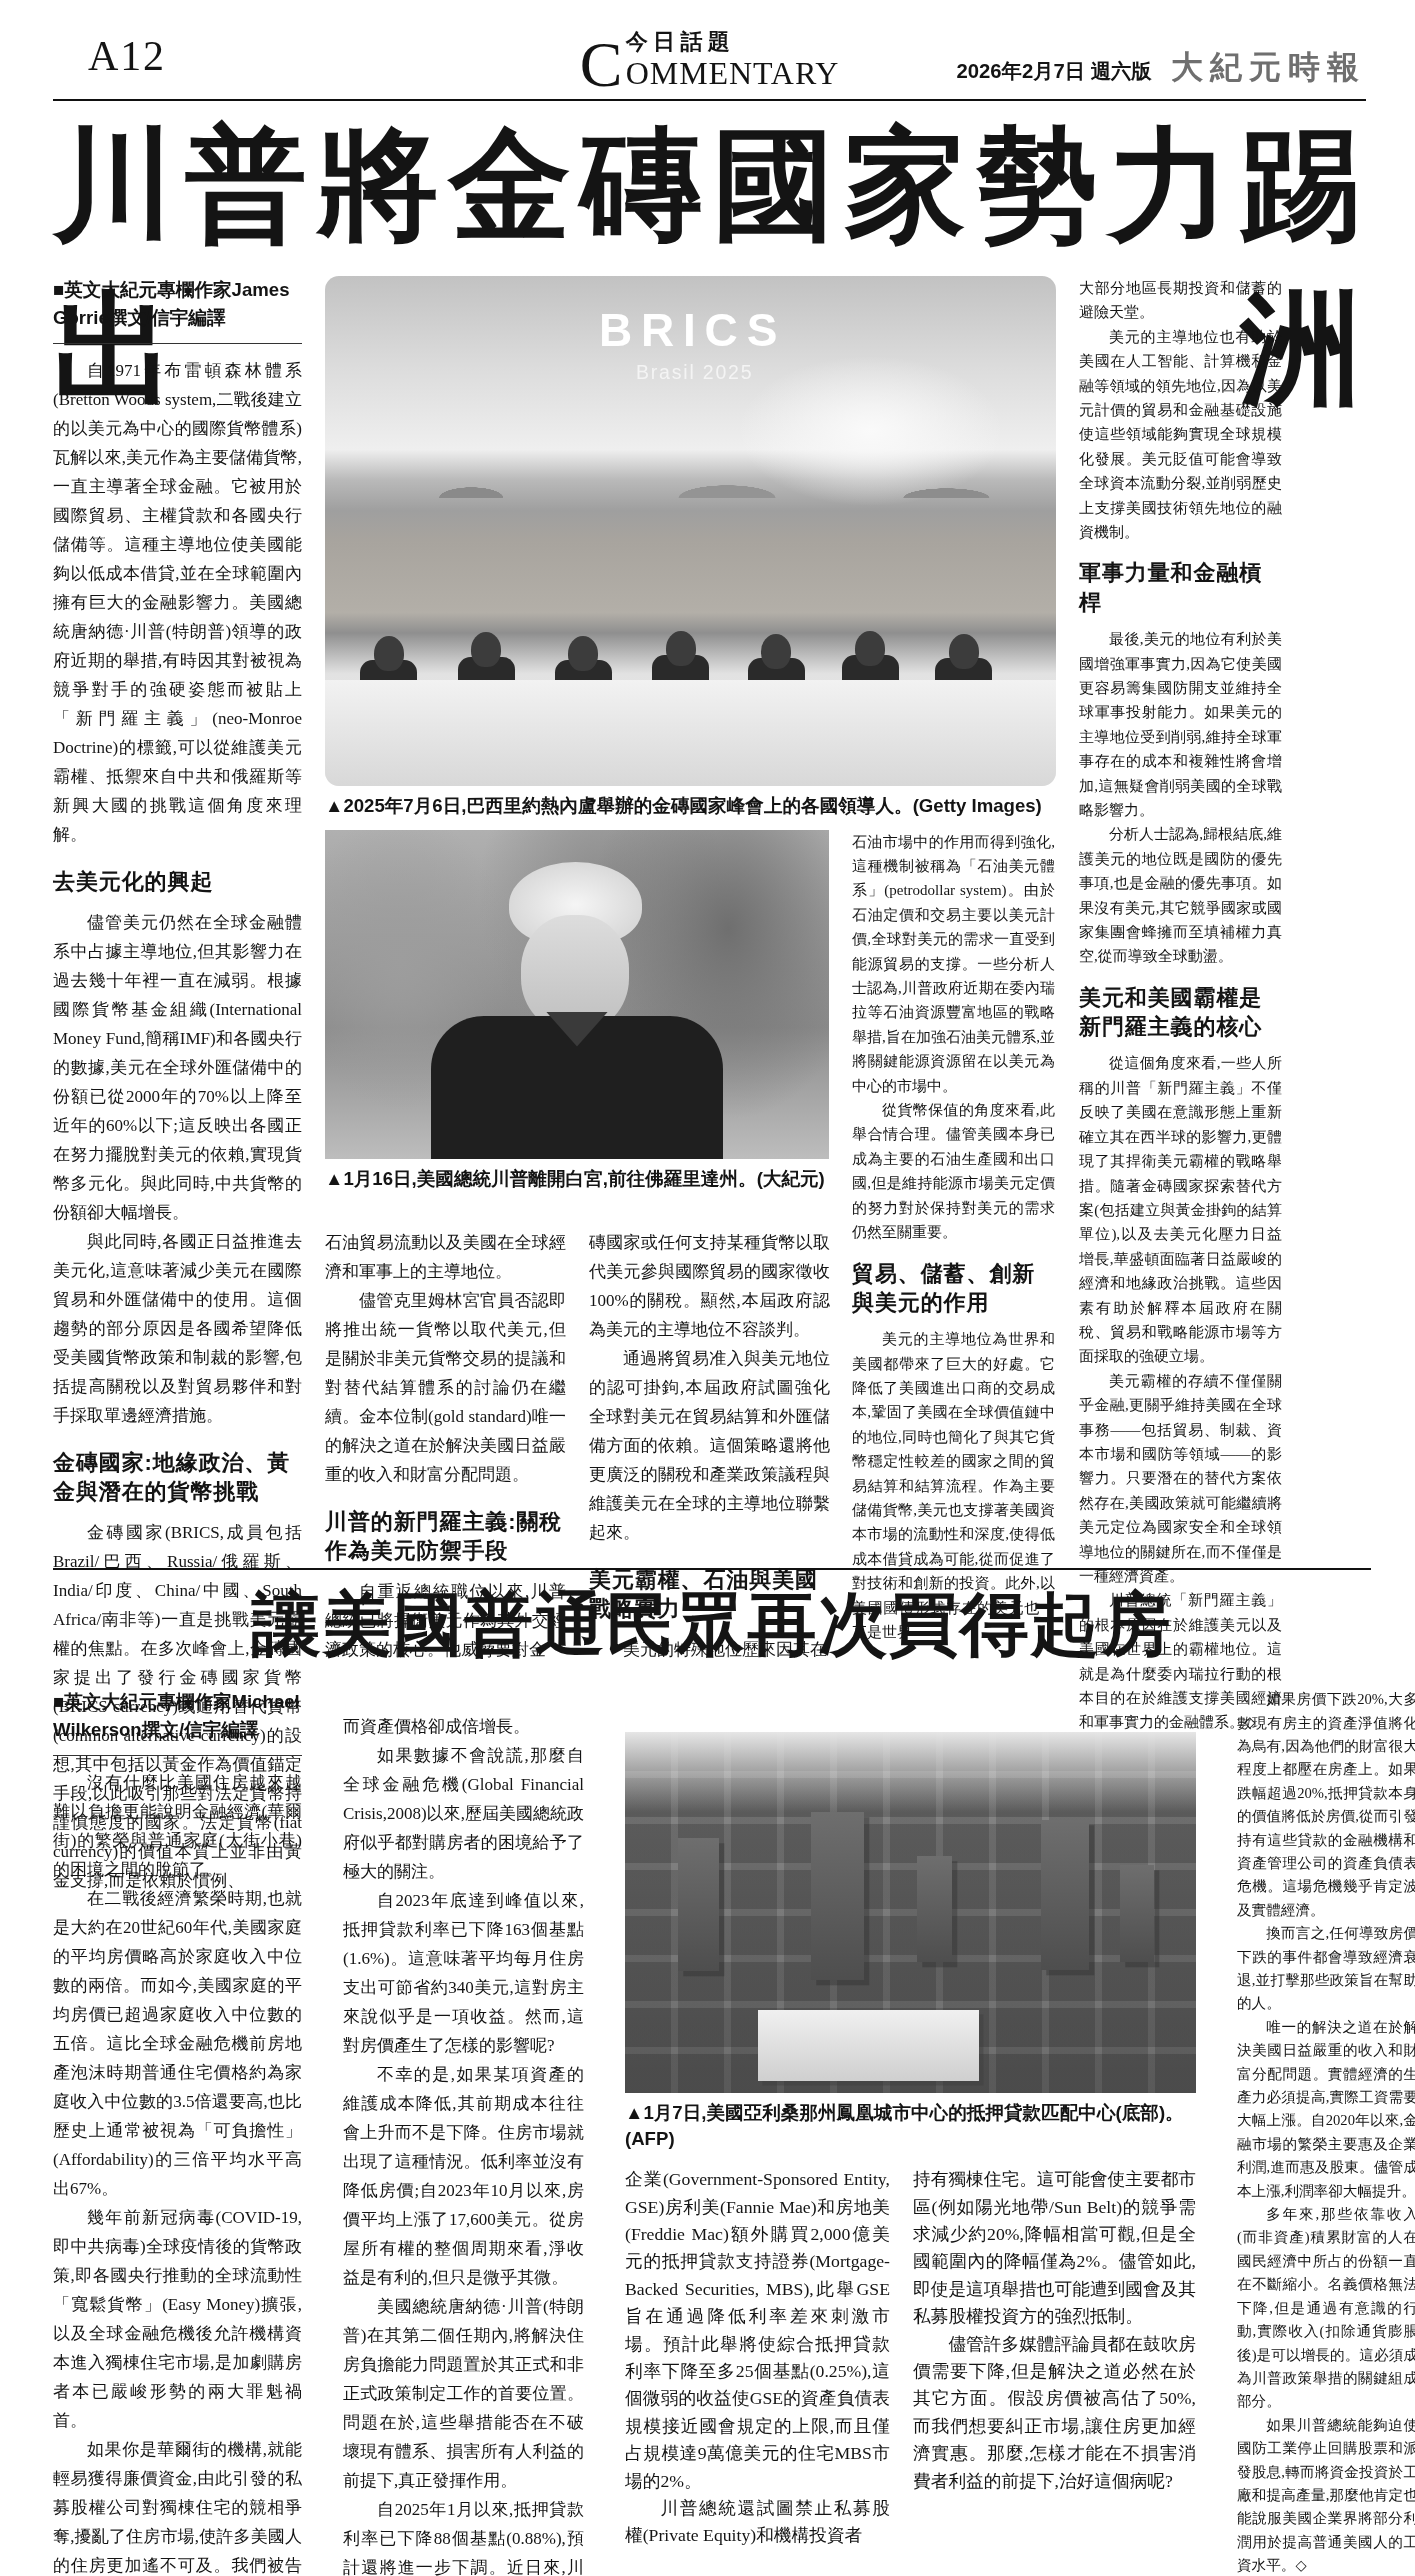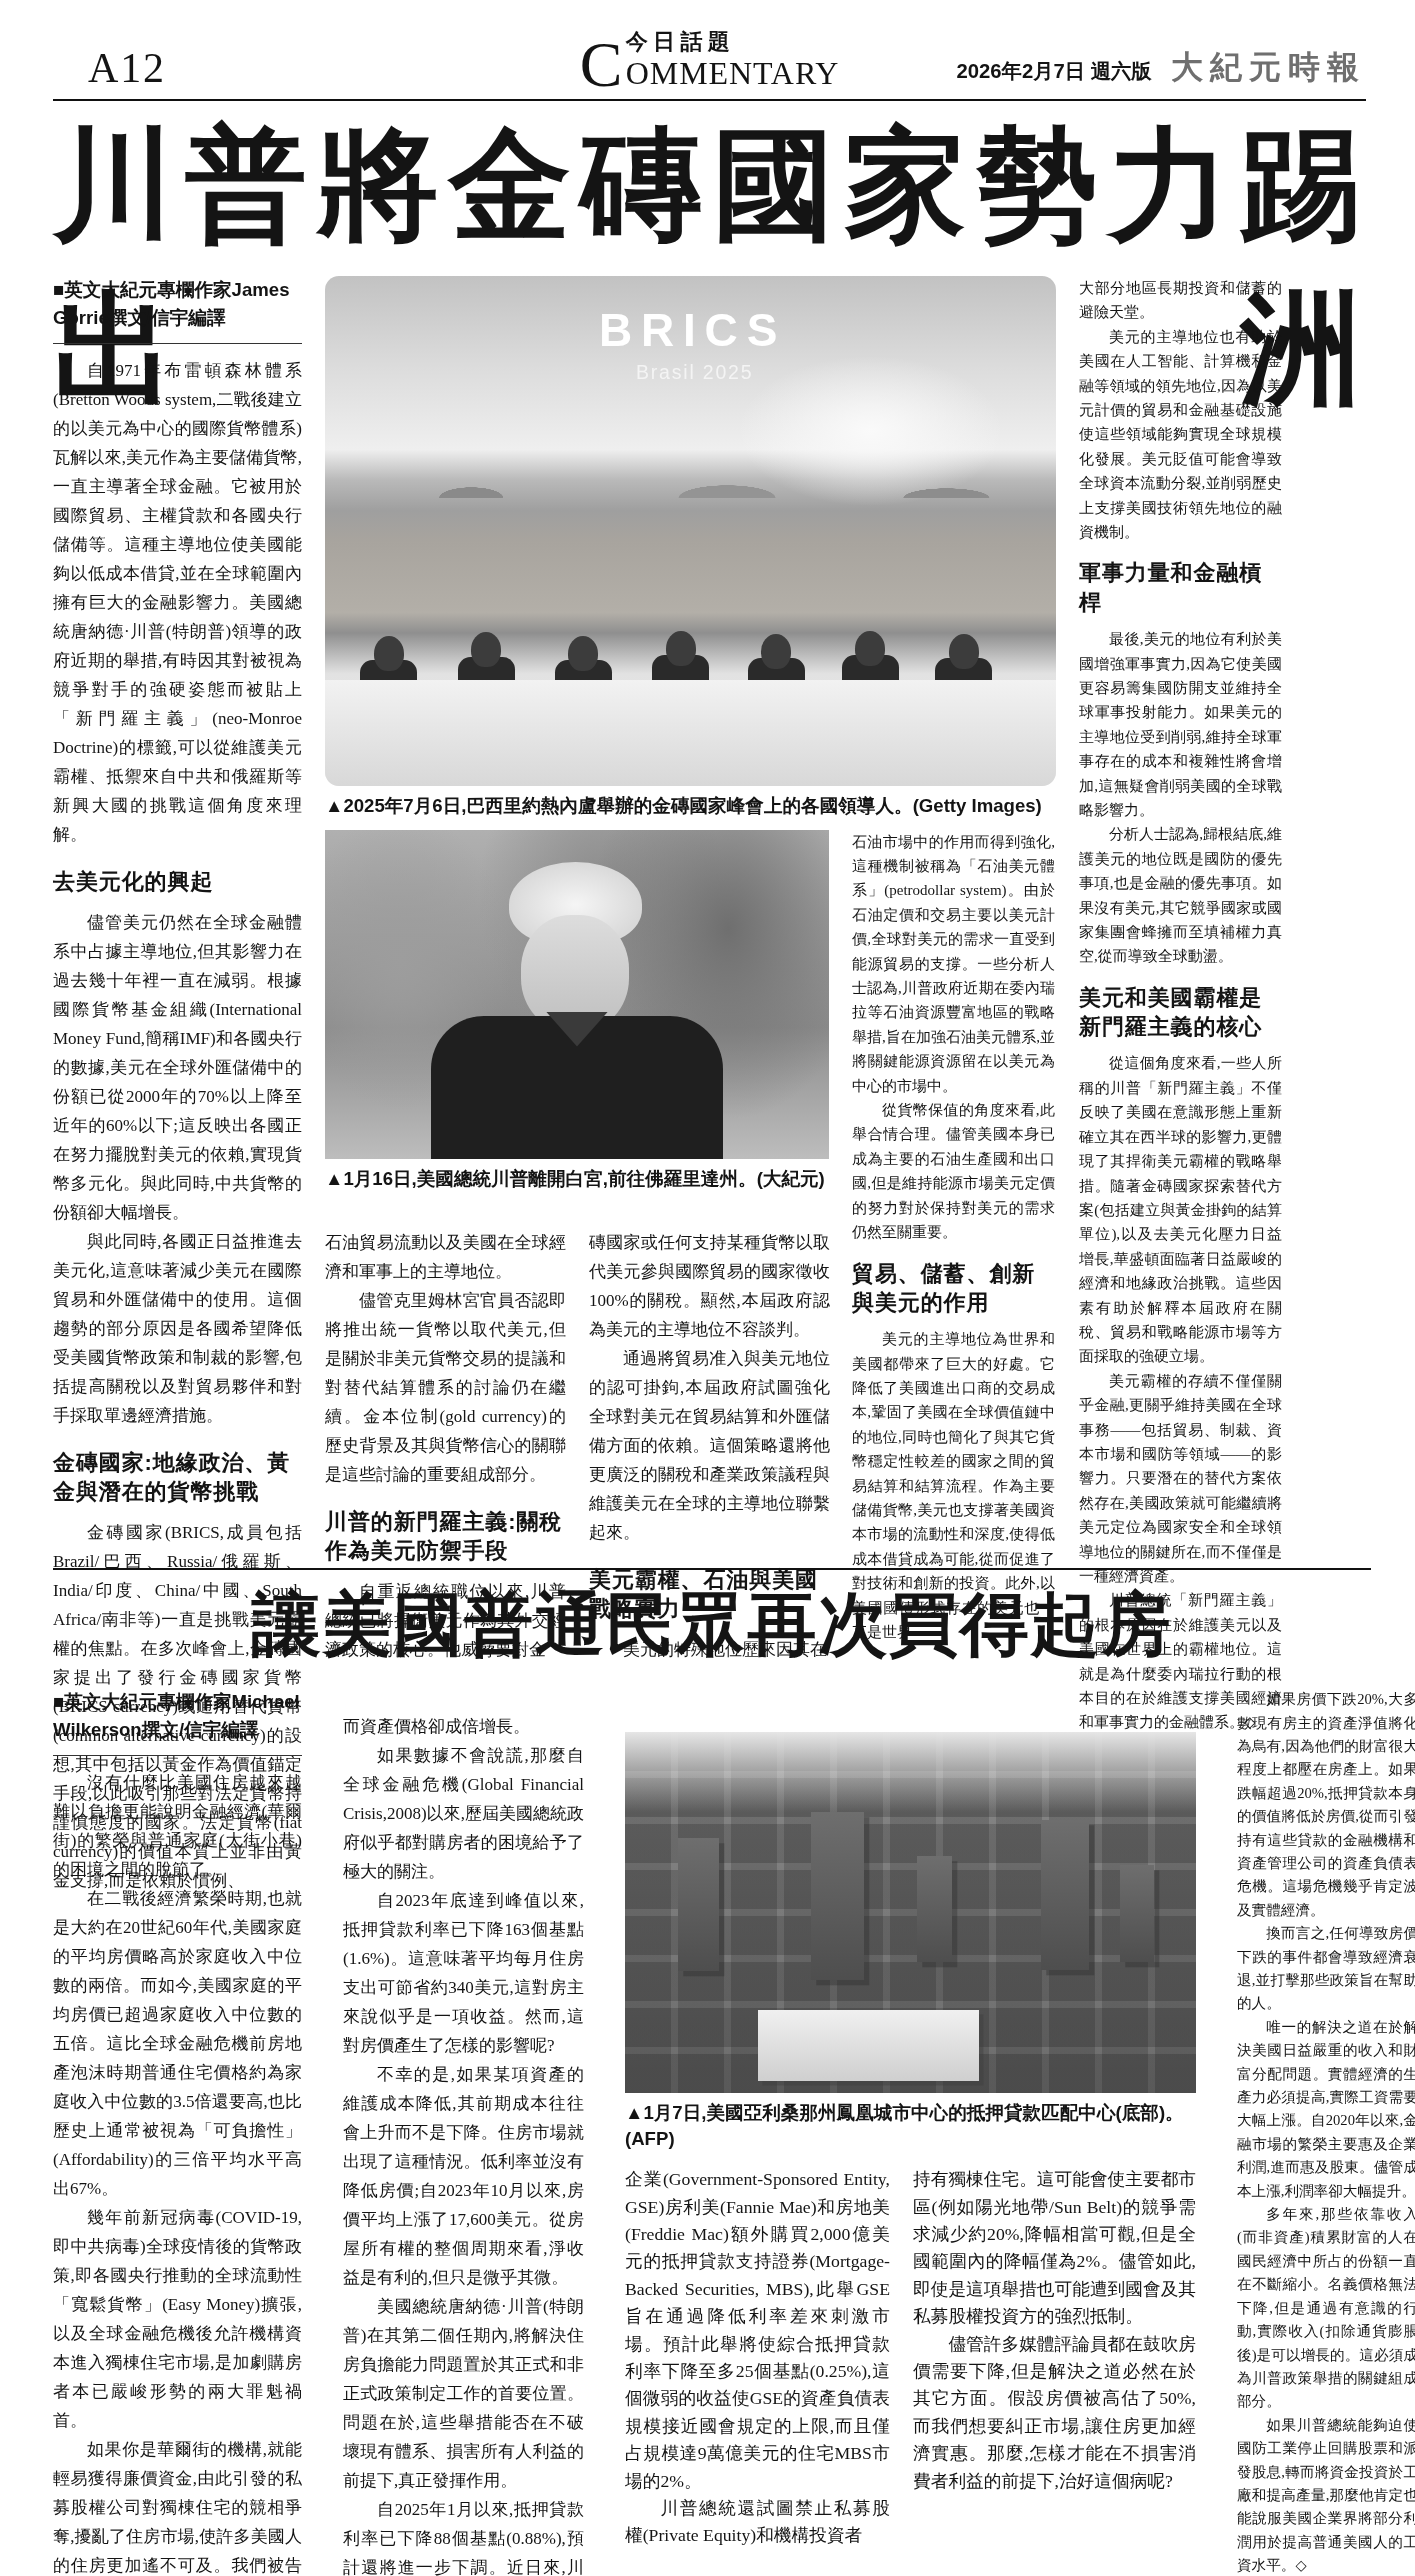--- a/index.html
+++ b/index.html
@@ -2,21 +2,21 @@
 <html style="font-size:14px"><head>
 <meta charset="utf-8">
 <style>
   html,body{margin:0;padding:0;background:#e9e9e9;}
   #page{position:relative;width:1415px;height:2576px;background:#ffffff;color:#141414;
         font-family:"Liberation Serif","DejaVu Serif",serif;overflow:hidden;}
   .sans{font-family:"Liberation Sans","DejaVu Sans",sans-serif;}
 
   
   #header{position:absolute;left:53px;right:49px;top:42px;height:57px;border-bottom:2.7px solid #111;}
-  #page-number{position:absolute;left:35px;bottom:7px;font-size:42px;letter-spacing:1.8px;}
+  #page-number{position:absolute;left:35px;bottom:19px;font-size:42px;letter-spacing:1.8px;}
   #section-block{position:absolute;left:50%;transform:translateX(-50%);bottom:5.3px;white-space:nowrap;}
   #section-initial{font-size:64px;line-height:0.9;vertical-align:-8.8px;}
   #section-stack{display:inline-block;vertical-align:-7px;margin-left:3.5px;text-align:left;}
   #section-zh{display:block;font-size:22px;font-weight:bold;letter-spacing:5.3px;}
   #section-en{display:block;font-size:32px;letter-spacing:0.9px;line-height:1.0;text-align:center;}
   #header-right{position:absolute;right:0;bottom:8.8px;white-space:nowrap;}
   #pub-date{font-size:20.3px;font-weight:bold;}
   #paper-name{font-size:32px;font-weight:bold;color:#6f6f6f;letter-spacing:7px;margin-left:16px;}
 
   
@@ -167,21 +167,21 @@
           <div id="trump-photo">
             <div id="trump-hair"></div>
             <div id="trump-face"></div>
             <div id="trump-coat"></div>
             <div id="trump-collar"></div>
           </div>
           <p class="caption">▲1月16日,美國總統川普離開白宮,前往佛羅里達州。(大紀元)</p>
           <div style="display:flex;gap:23px;margin-top:12.4px;">
             <div class="colw2 std">
                 <p class="para">石油貿易流動以及美國在全球經濟和軍事上的主導地位。</p>
-                <p class="para indent">儘管克里姆林宮官員否認即將推出統一貨幣以取代美元,但是關於非美元貨幣交易的提議和對替代結算體系的討論仍在繼續。金本位制(gold currency)的歷史背景及其與貨幣信心的關聯是這些討論的重要組成部分。</p>
+                <p class="para indent">儘管克里姆林宮官員否認即將推出統一貨幣以取代美元,但是關於非美元貨幣交易的提議和對替代結算體系的討論仍在繼續。金本位制(gold standard)唯一的解決之道在於解決美國日益嚴重的收入和財富分配問題。</p>
                 <h3 class="sec-heading">川普的新門羅主義:關稅作為美元防禦手段</h3>
                 <p class="para indent">自重返總統職位以來,川普總統已將捍衛美元作為其外交經濟政策的核心。他威脅要對金</p>
               </div>
             <div class="colw2 std">
                 <p class="para">磚國家或任何支持某種貨幣以取代美元參與國際貿易的國家徵收100%的關稅。顯然,本屆政府認為美元的主導地位不容談判。</p>
                 <p class="para indent">通過將貿易准入與美元地位的認可掛鉤,本屆政府試圖強化全球對美元在貿易結算和外匯儲備方面的依賴。這個策略還將他更廣泛的關稅和產業政策議程與維護美元在全球的主導地位聯繫起來。</p>
                 <h3 class="sec-heading">美元霸權、石油與美國戰略實力</h3>
                 <p class="para indent">美元的特殊地位歷來因其在</p>
               </div>
           </div>

